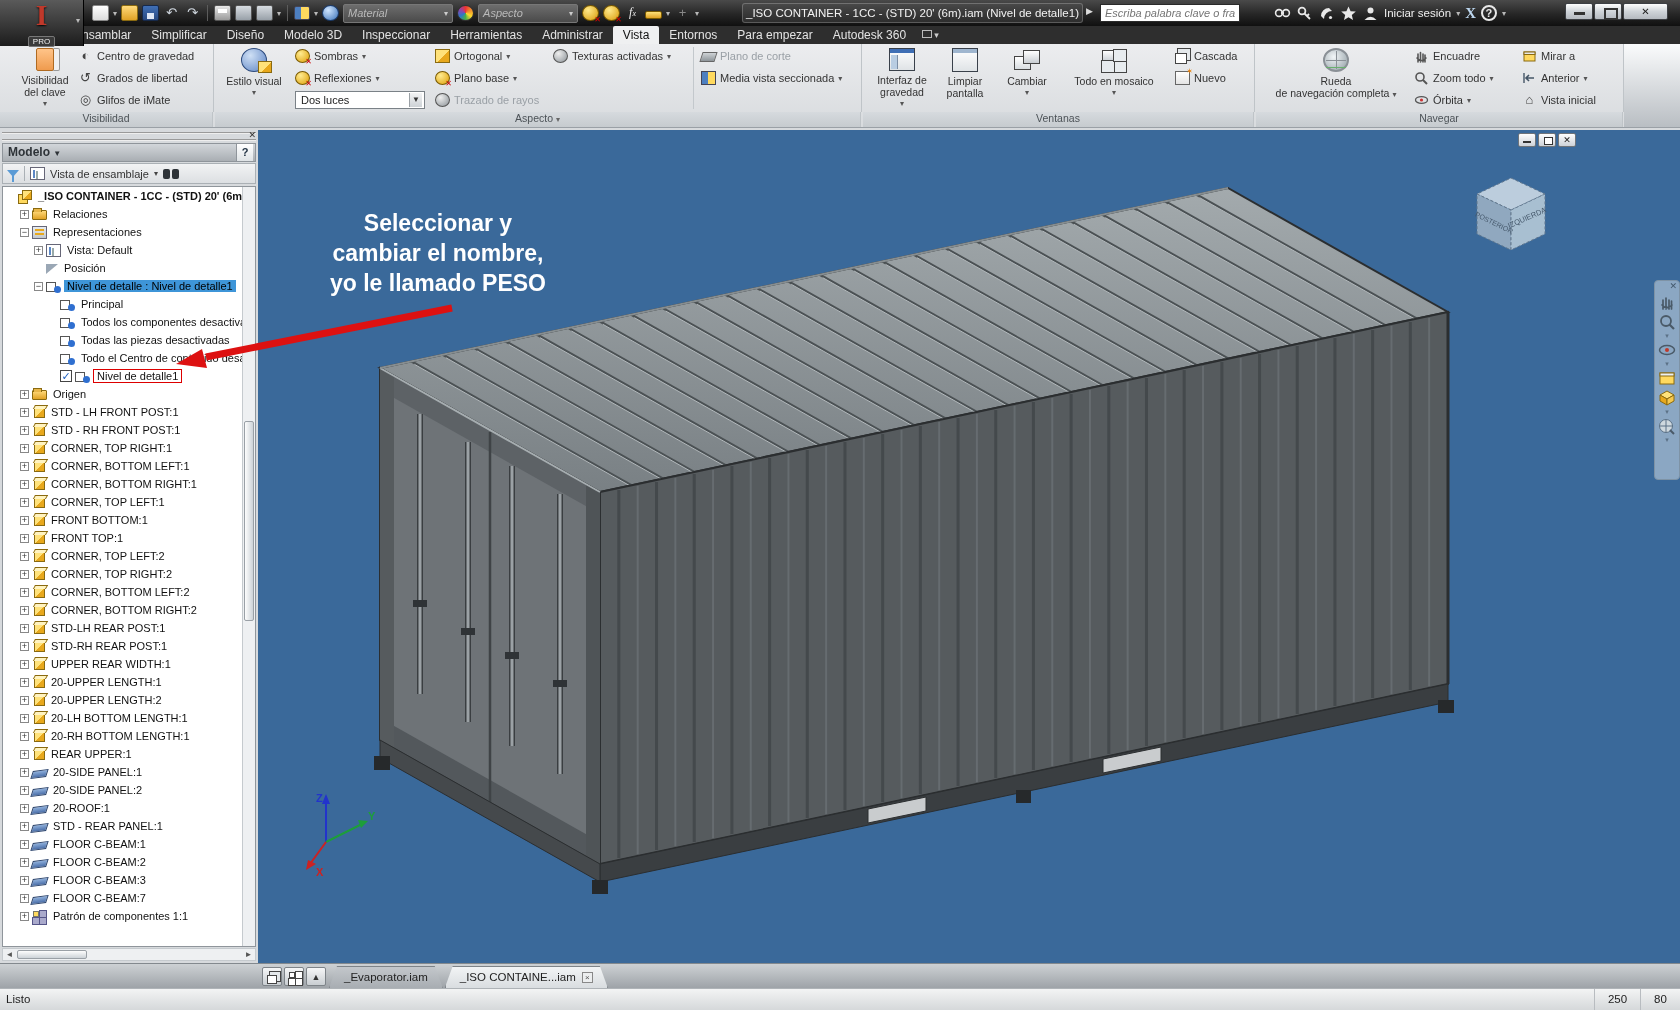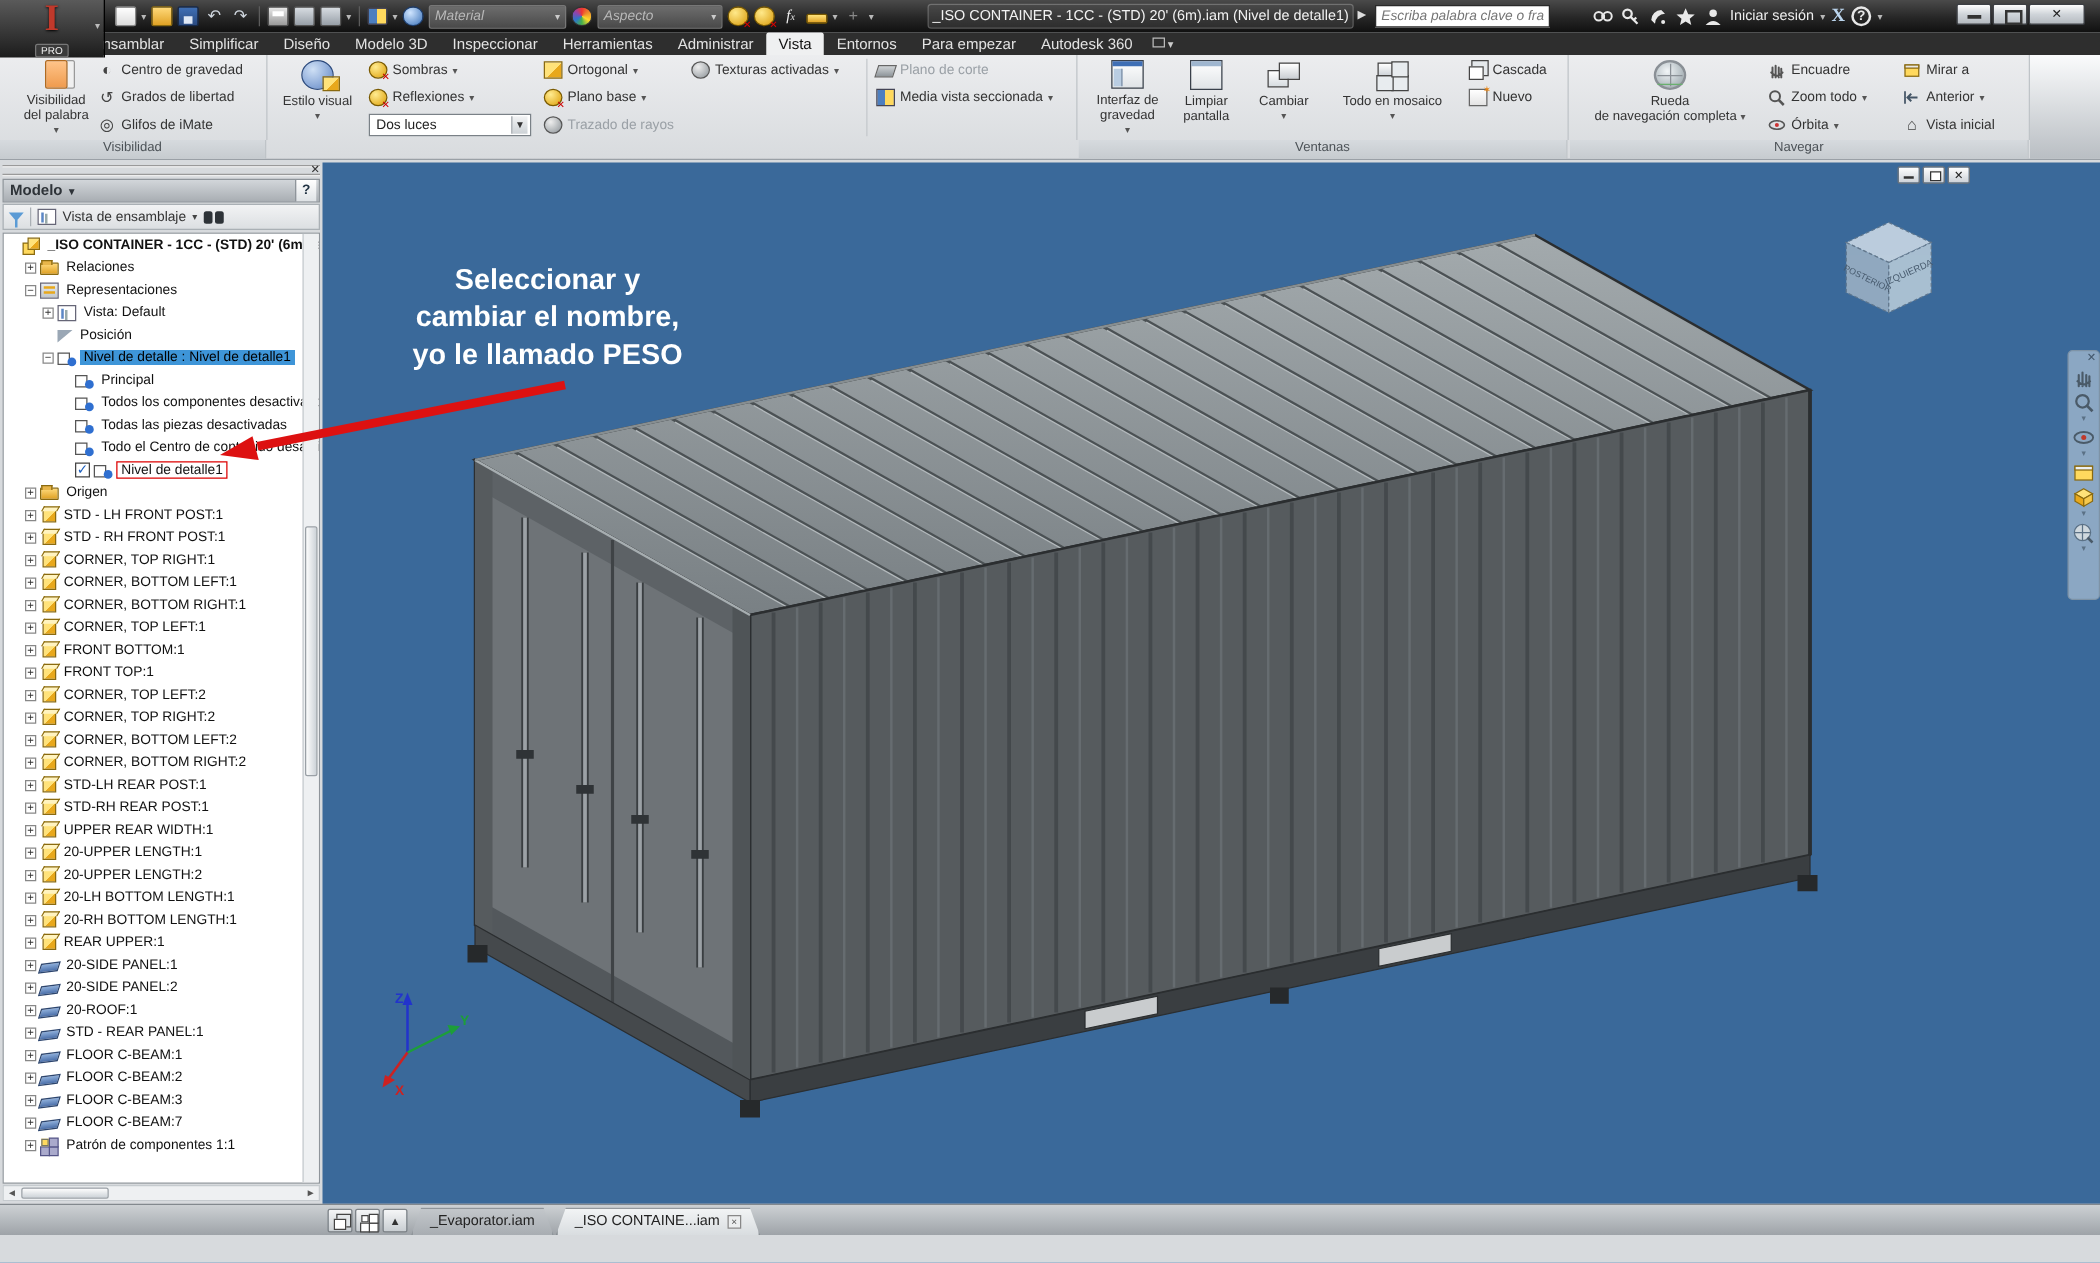--- a/index.html
+++ b/index.html
@@ -297,21 +297,21 @@
         <span class="rtab">Autodesk 360</span>
       </span>
     <span id="panel-toggle"><span class="box"></span>▾</span>
   </div>
 
   <div id="ribbon">
 
     <div class="rpanel" style="left:0;width:214px">
       <div class="rbig" style="left:14px;width:62px">
         <span class="bicon big-visobj"></span>
-        <span>Visibilidad del palabra</span>
+        <span>Visibilidad del clave</span>
           <span class="caret">▾</span>
       </div>
       <div class="rcol" style="left:78px;width:134px">
         <div class="rsmall">
             <span class="ic ic-glyph">◐</span>
             <span>Centro de gravedad</span>
           </div>
         <div class="rsmall">
             <span class="ic ic-glyph">↺</span>
             <span>Grados de libertad</span>
@@ -376,20 +376,21 @@
         <div class="rsmall disabled">
             <span class="ic ic-wedge"></span>
             <span>Plano de corte</span>
           </div>
         <div class="rsmall">
             <span class="ic ic-halfblue"></span>
             <span>Media vista seccionada</span>
             <span class="caret">▾</span>
           </div>
       </div>
+      <div class="plabel"><span>Aspecto</span> <span class="pc">▾</span></div>
     </div>
 
     <div class="rpanel" style="left:863px;width:392px">
       <div class="rbig" style="left:8px;width:62px">
         <span class="bicon big-iface"></span>
         <span>Interfaz de gravedad</span>
           <span class="caret">▾</span>
       </div>
       <div class="rbig" style="left:74px;width:56px">
         <span class="bicon big-clean"></span>
@@ -945,19 +946,24 @@
         <span class="doctab">
           <span>_Evaporator.iam</span>
         </span>
         <span class="doctab active">
           <span>_ISO CONTAINE...iam</span>
           <span class="tclose">×</span>
         </span>
       </div>
   </div>
 
+  <div id="statusbar">
+    <span id="status-msg">Listo</span>
+    <span class="scell" style="right:40px;width:46px">250</span>
+    <span class="scell" style="right:0;width:40px">80</span>
+  </div>
 
   <svg id="arrow-overlay">
     <line x1="452" y1="308" x2="206" y2="357" stroke="#dd1111" stroke-width="7"></line>
     <polygon points="176,364 207,368 202,349" fill="#dd1111"></polygon>
   </svg>
 
 </div>
 
 </body></html>

